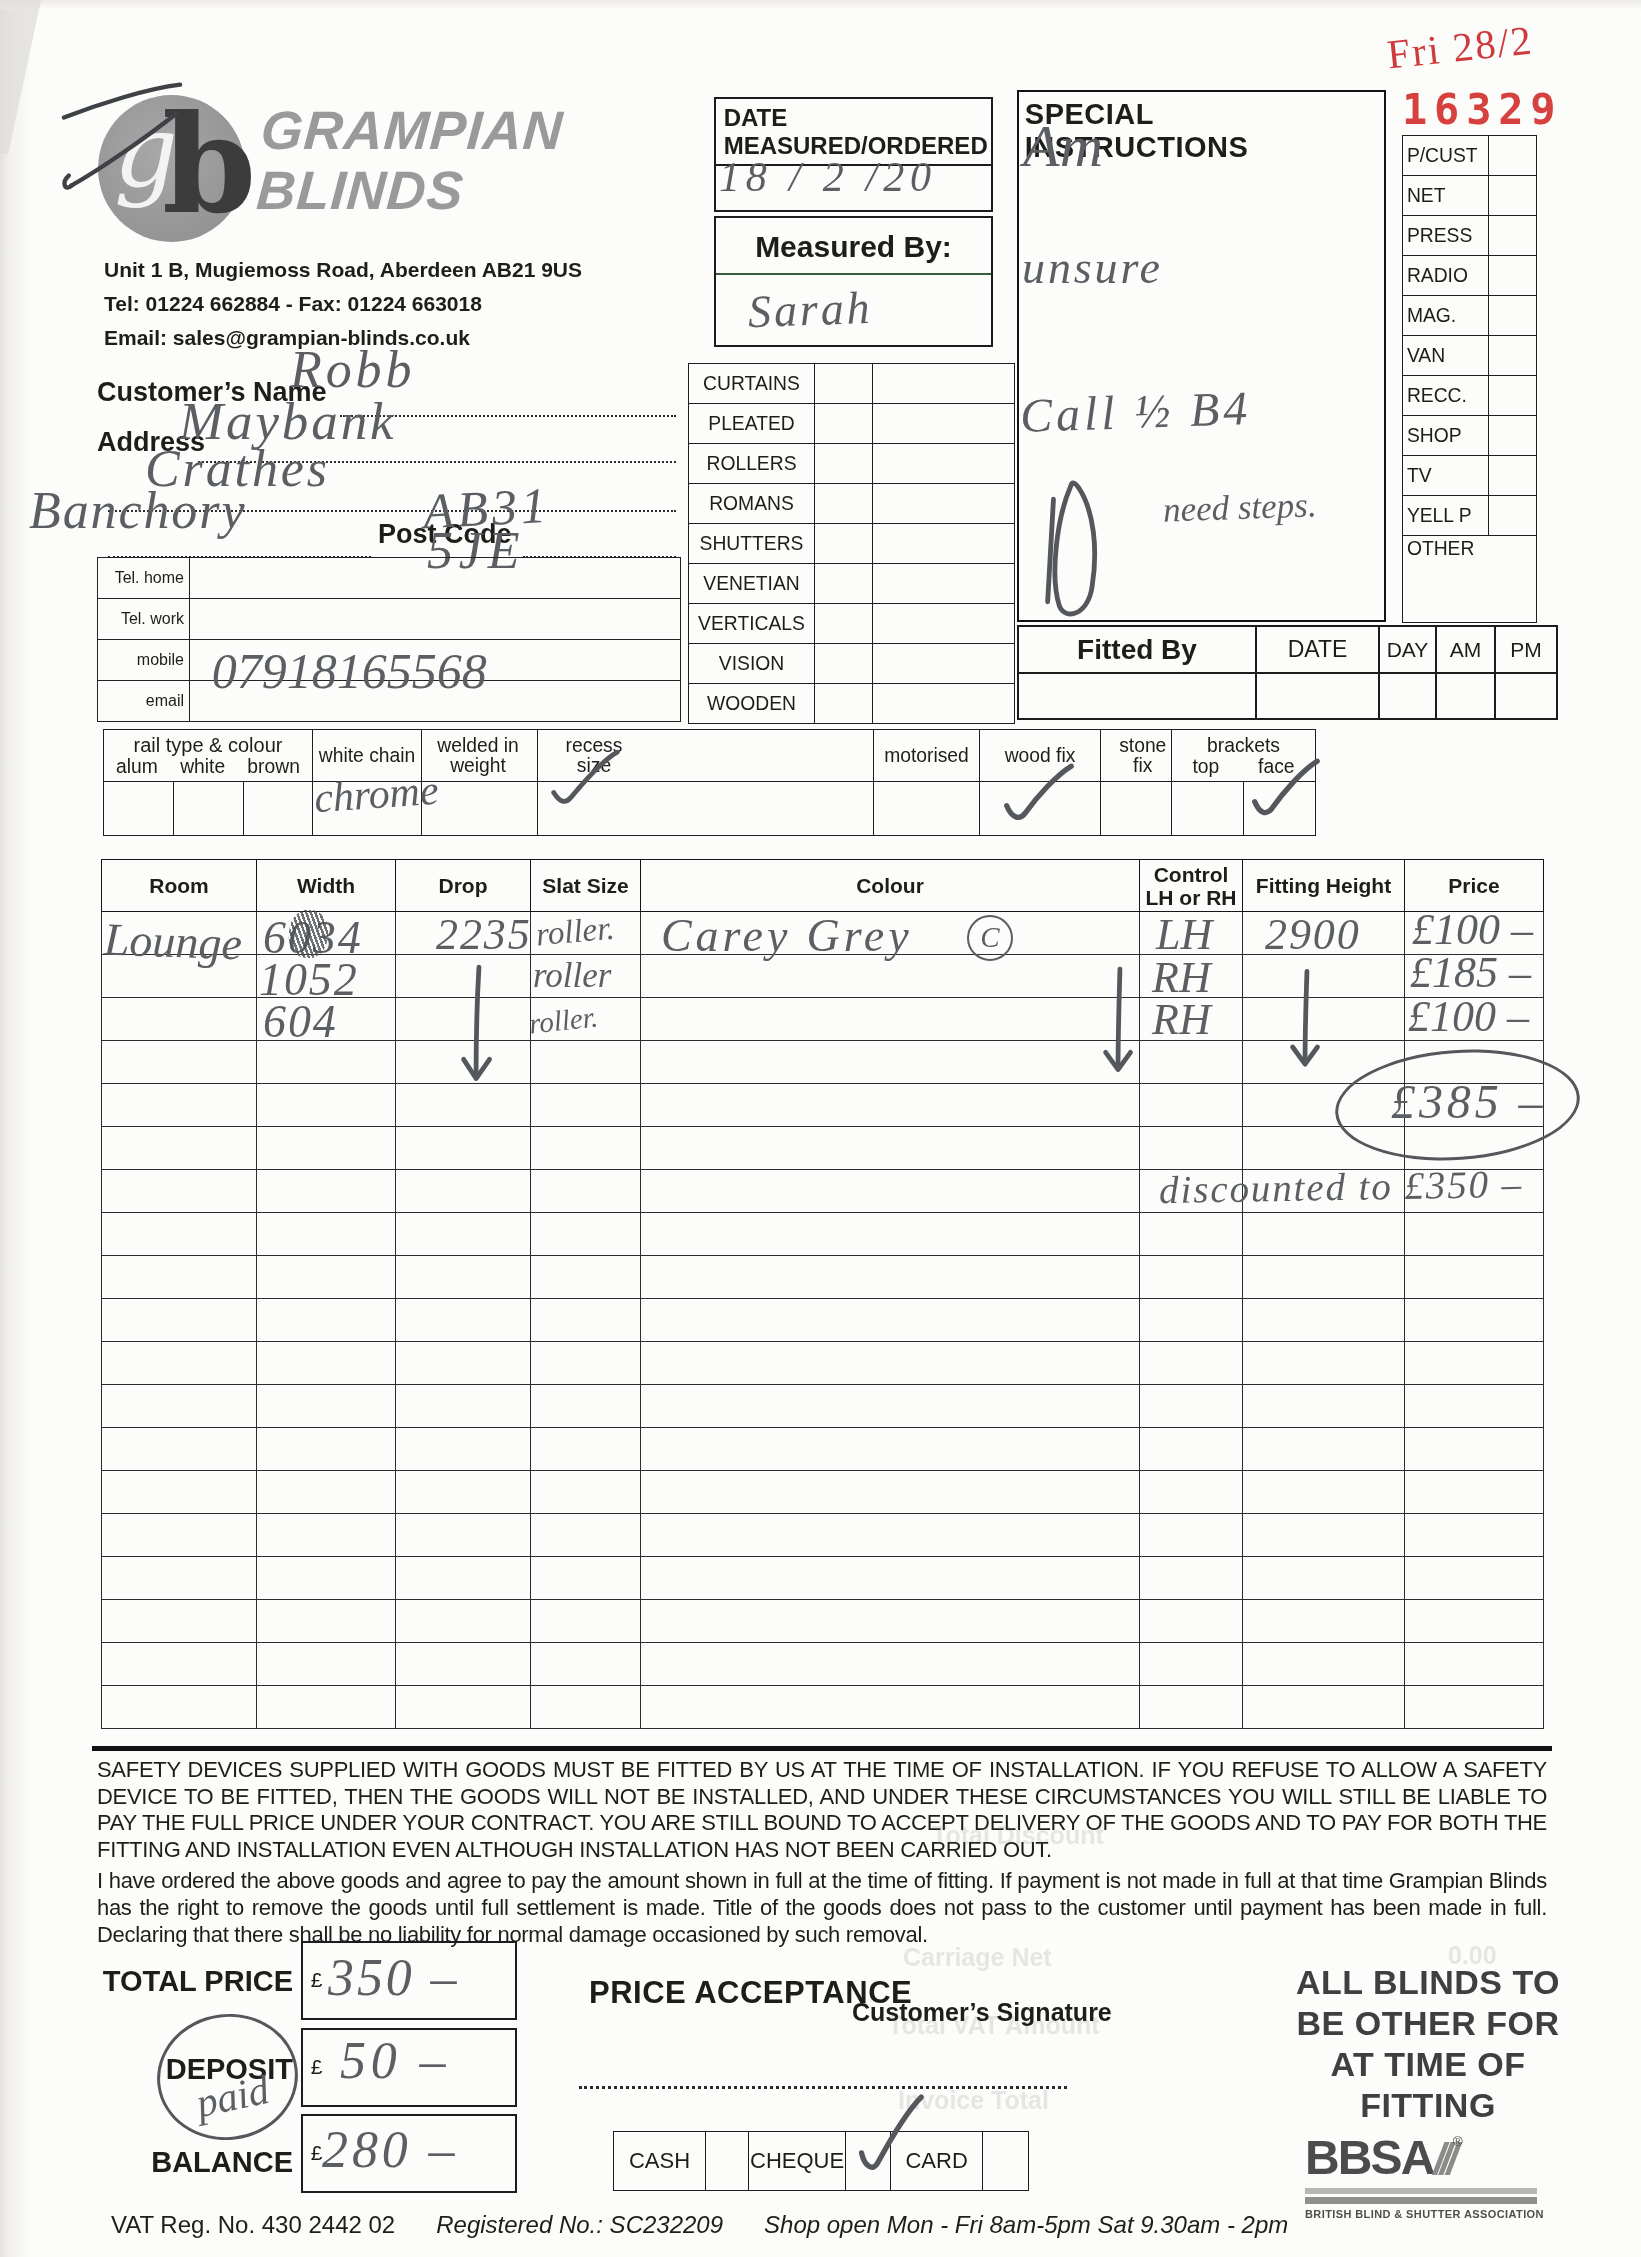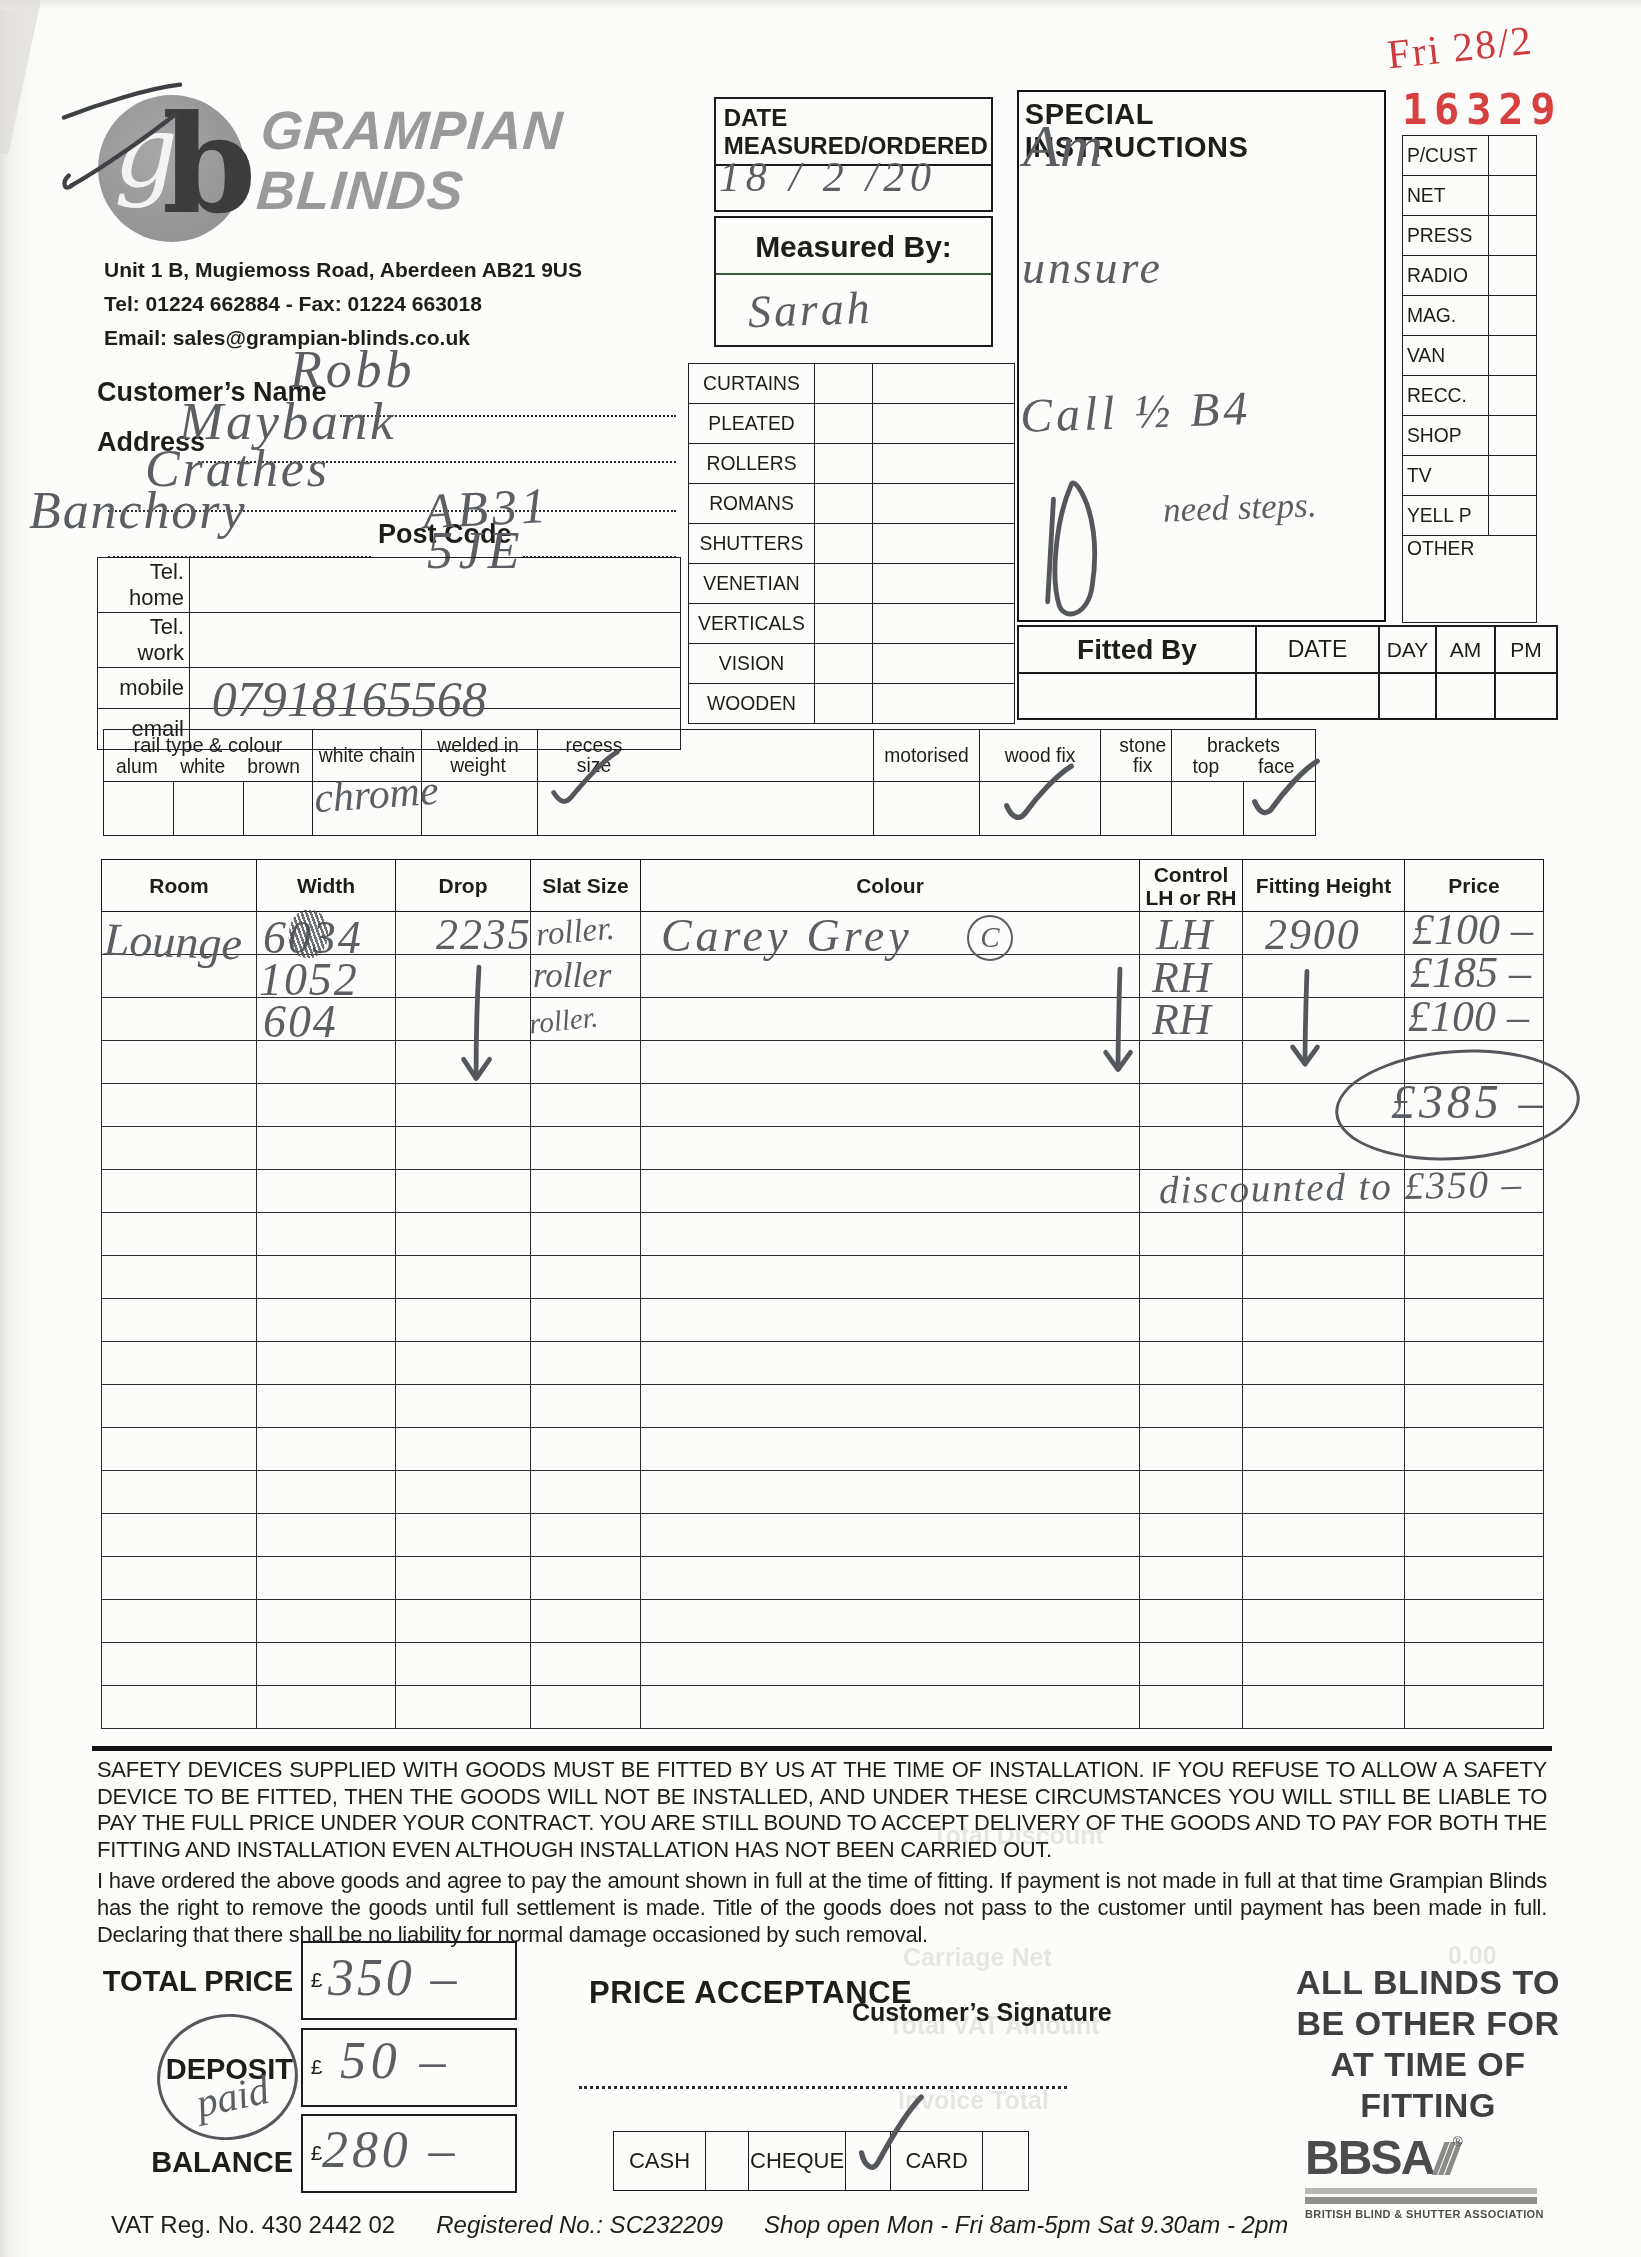--- a/index.html
+++ b/index.html
@@ -29,21 +29,21 @@
   [data-name="address-label"]{left:97px;top:427px;font-size:27px;font-weight:bold;}
   [data-name="address-line-1"]{left:198px;top:434px;width:478px;border-bottom:2.9px dotted #2b2b2b;height:27px;}
   [data-name="address-line-2"]{left:108px;top:483px;width:568px;border-bottom:2.9px dotted #2b2b2b;height:27px;}
   [data-name="address-line-3"]{left:108px;top:529px;width:263px;border-bottom:2.9px dotted #2b2b2b;height:27px;}
   [data-name="postcode-label"]{left:378px;top:519px;font-size:27px;font-weight:bold;}
   [data-name="postcode-line"]{left:523px;top:529px;width:153px;border-bottom:2.9px dotted #2b2b2b;height:27px;}
 
   
   .contact-table{position:absolute;left:97px;top:557px;border-collapse:collapse;}
   .contact-table td{border:1.9px solid #222;height:38px;}
-  .contact-table td.lbl{width:85px;text-align:right;padding-right:4.8px;font-size:22px;}
+  .contact-table td.lbl{width:85px;text-align:right;padding-right:4.8px;font-size:16px;}
   .contact-table td.val{width:488px;overflow:visible;}
   .contact-table td.val .hw{font-size:50px;line-height:35px;margin-left:21px;white-space:nowrap;display:block;margin-top:-5.8px;}
 
   
   .date-box{position:absolute;left:714px;top:97px;width:275px;border:2.4px solid #1c1c1c;}
   .date-box .hd{padding:4.8px 7.7px 3.9px;font-size:24px;font-weight:bold;line-height:28px;}
   .date-box .vl{border-top:2.4px solid #1c1c1c;height:44px;}
   .measured-box{position:absolute;left:714px;top:216px;width:275px;border:2.4px solid #1c1c1c;}
   .measured-box .hd{font-size:30px;font-weight:bold;text-align:center;padding:11.6px 0 9.7px;}
   .measured-box .vl{border-top:2.4px solid #3a5a38;height:70px;}

